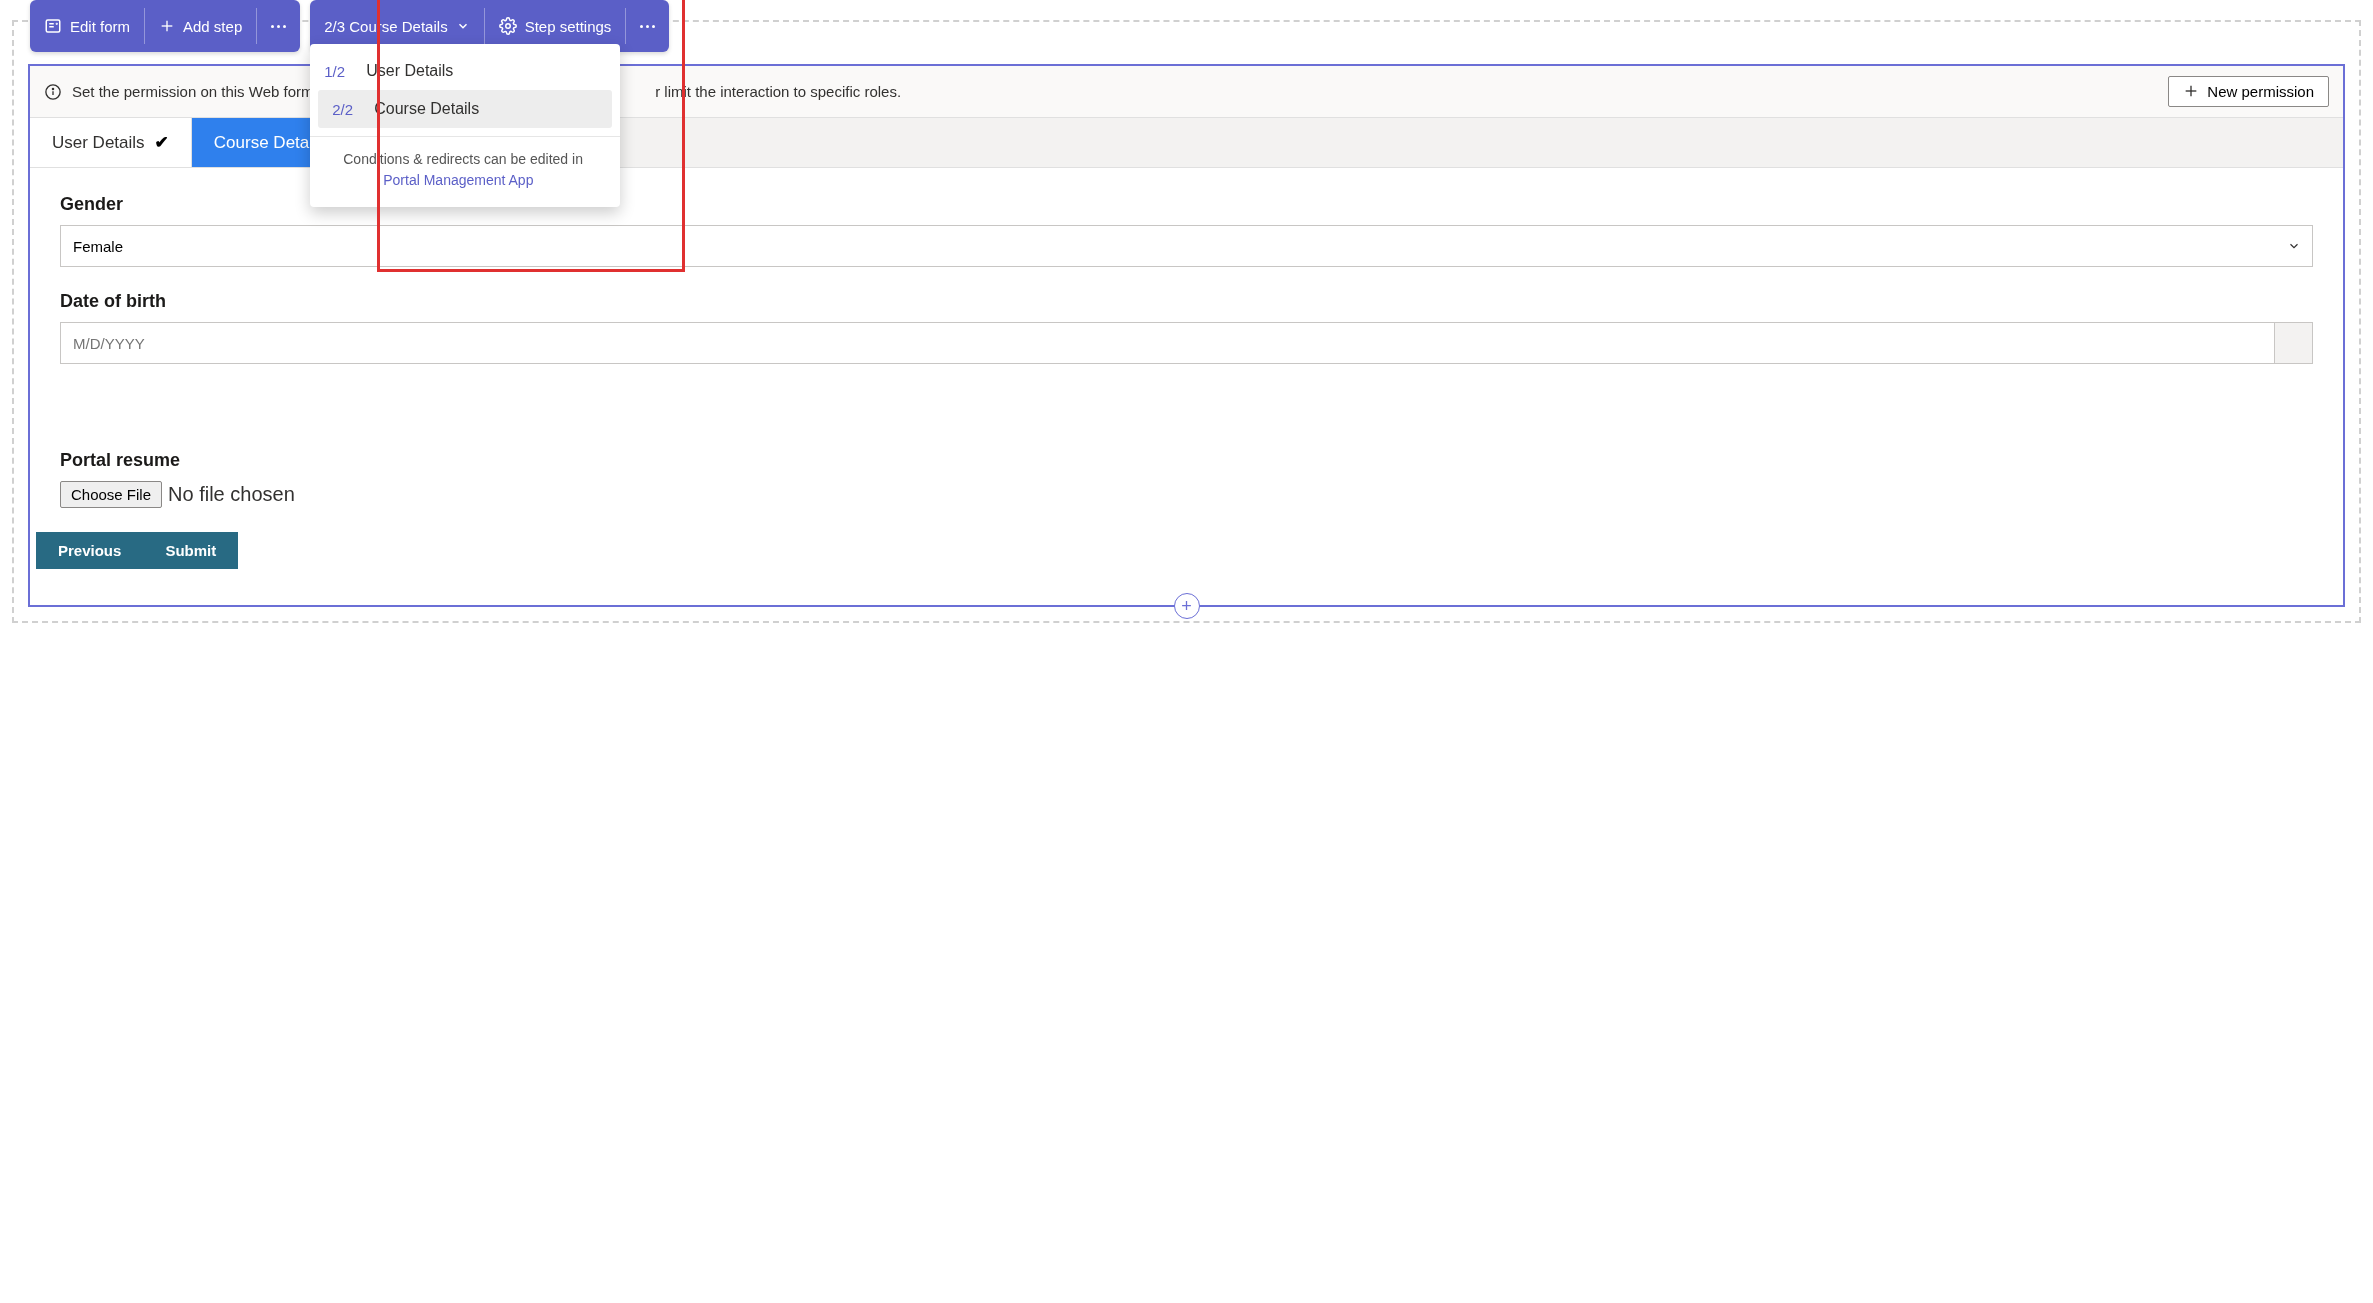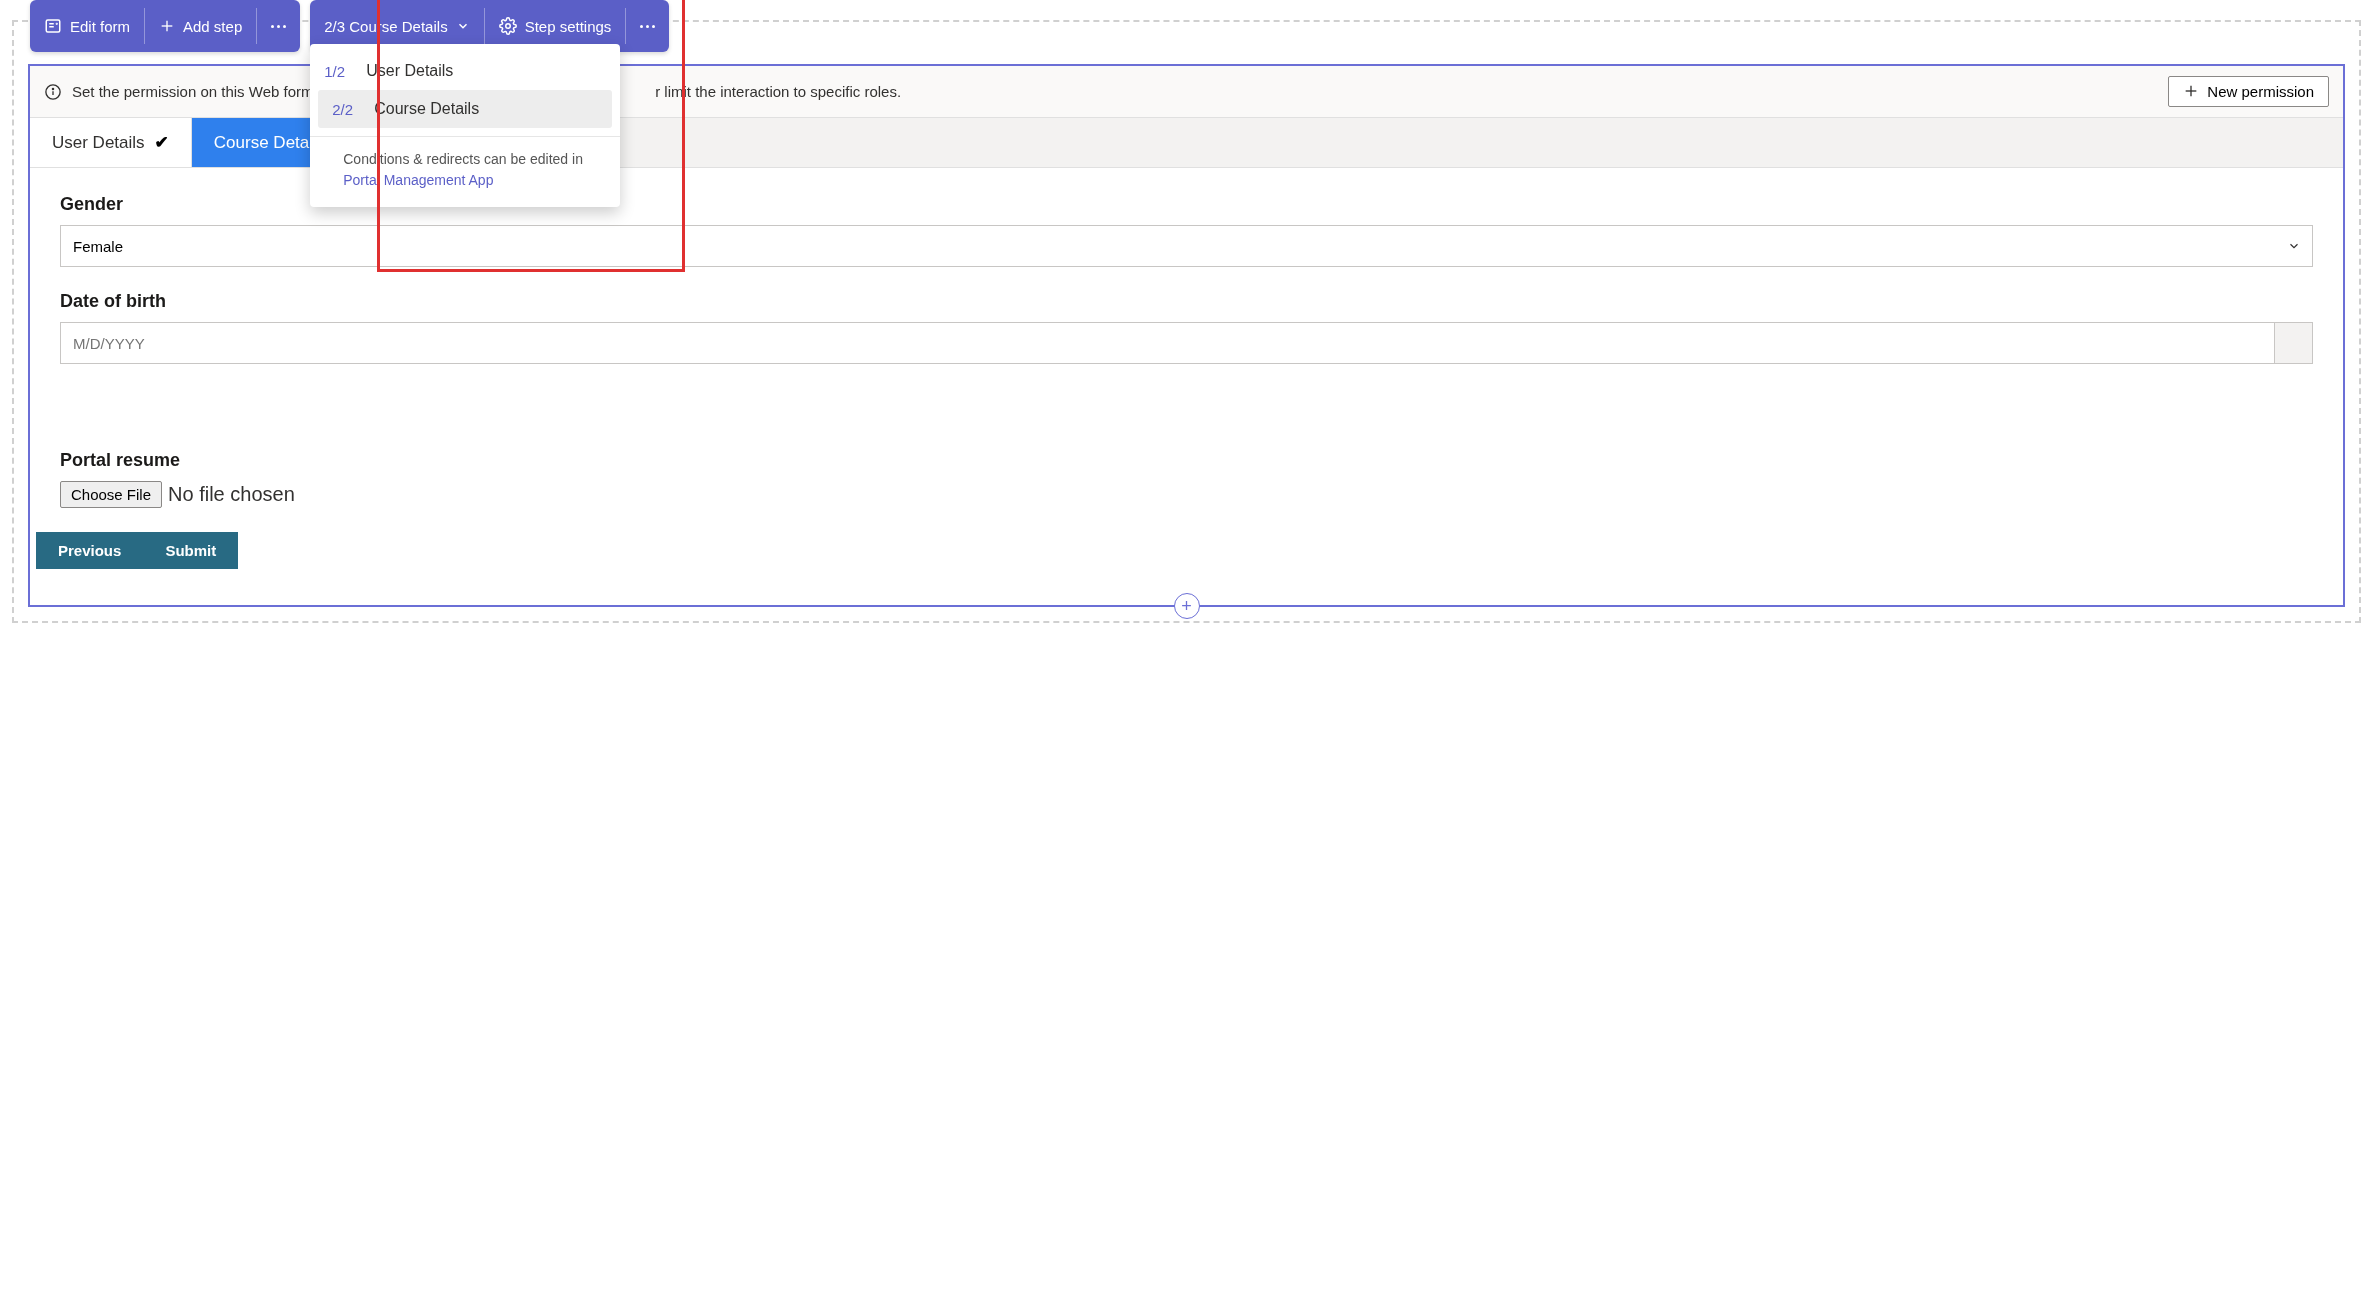--- a/index.html
+++ b/index.html
@@ -80,21 +80,21 @@
     }
     .dd-item .frac { color: #5b5fc7; font-size: 15px; min-width: 28px; }
     .dd-item.selected { background: #ededed; margin: 0 8px; border-radius: 3px; }
     .dd-sep { height: 1px; background: #e6e6e6; margin: 8px 0 0; }
     .dd-footer {
       padding: 12px 33px 16px;
       font-size: 14px;
       color: #555;
       line-height: 1.5;
     }
-    .dd-footer a { color: #5b5fc7; text-decoration: none; cursor: pointer; }
+    .dd-footer a { color: #5b5fc7; text-decoration: none; cursor: pointer; margin-left: 40px; }
 
     .red-box {
       position: absolute;
       border: 3px solid #e03030;
       top: -25px;
       left: 363px;
       width: 308px;
       height: 275px;
       z-index: 40;
       pointer-events: none;

